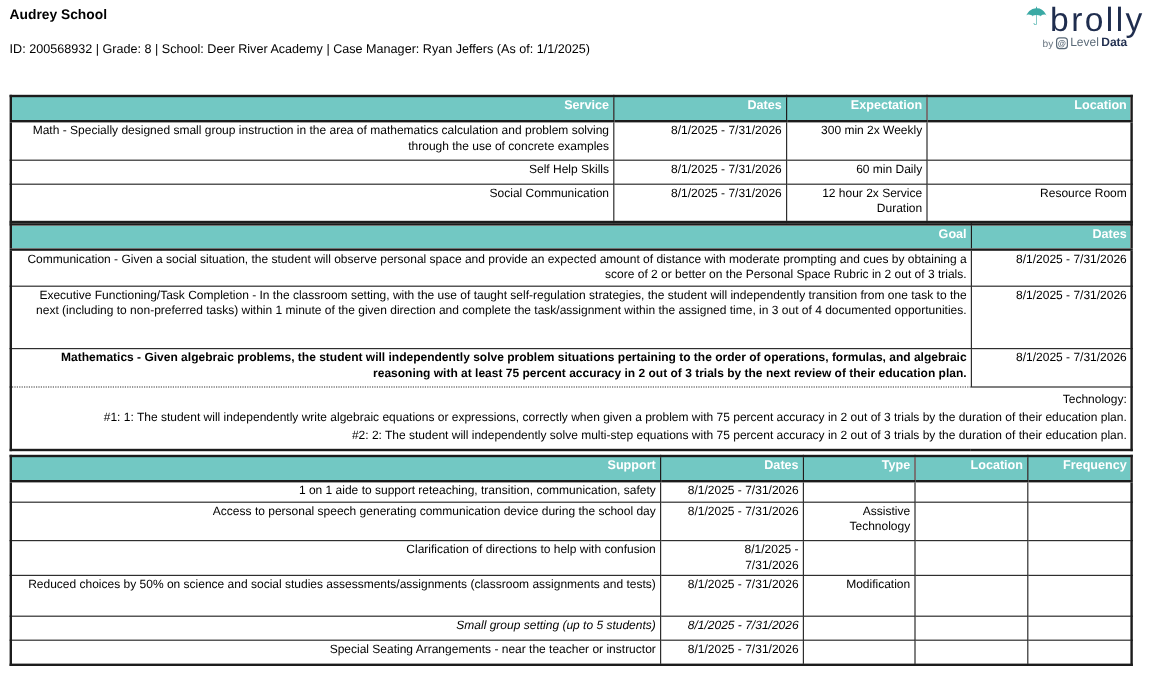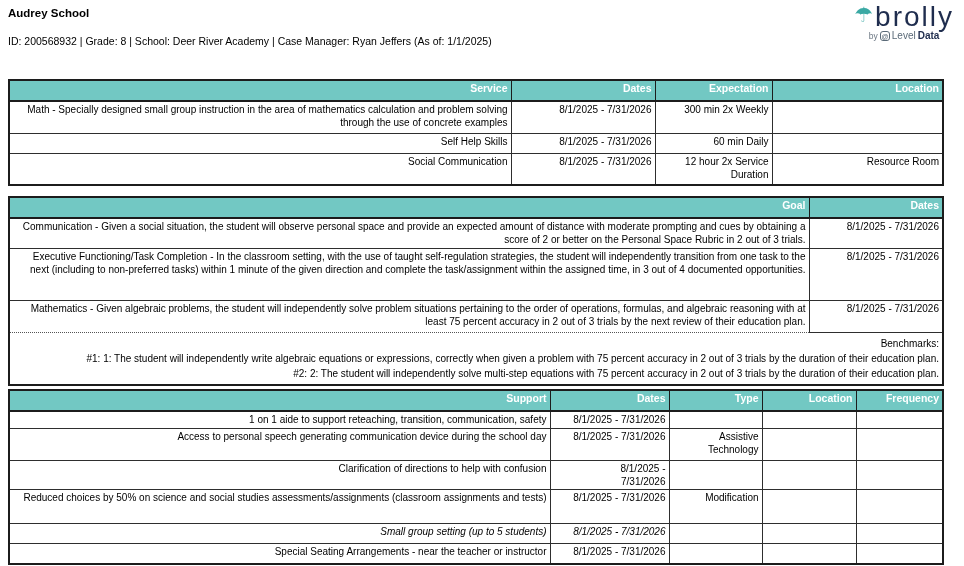--- a/index.html
+++ b/index.html
@@ -49,32 +49,32 @@
     background: #72c8c3;
     color: #ffffff;
     font-size: 10.5px;
     font-weight: bold;
     height: 21px;
     border-color: #1c1c1c;
     border-bottom-width: 2px;
   }
 
   #services-table { margin-top: 24px; }
-  #goals-table    { margin-top: 10px; border-radius: 20px; }
+  #goals-table    { margin-top: 0; border-radius: 20px; }
   #supports-table { margin-top: 3px; }
 
   
   #services-table tbody tr:nth-child(1) td { height: 32px; }
   #services-table tbody tr:nth-child(2) td { height: 20px; }
   #services-table tbody tr:nth-child(3) td { height: 32px; }
 
   #goals-table tbody tr:nth-child(1) td { height: 30px; }
   #goals-table tbody tr:nth-child(2) td { height: 52px; }
   #goals-table tbody tr:nth-child(3) td { height: 32px; }
-  #goals-table tbody tr:nth-child(3) td:first-child { border-bottom: 1px dotted #555; }
+  #goals-table tbody tr:nth-child(3) td:first-child { border-bottom: 1px dotted #555; font-weight: bold; }
   .benchmarks-cell { border-top: none; height: 45px; padding: 3px 3px 3px 22px; }
   .benchmarks-cell div { line-height: 15px; }
   .bm-item { white-space: nowrap; }
 
   #supports-table tbody tr:nth-child(1) td { height: 18px; }
   #supports-table tbody tr:nth-child(2) td { height: 32px; }
   #supports-table tbody tr:nth-child(3) td { height: 18px; padding-left: 38px; }
   #supports-table tbody tr:nth-child(4) td { height: 34px; }
   #supports-table tbody tr:nth-child(5) td { height: 20px; font-style: italic; }
   #supports-table tbody tr:nth-child(6) td { height: 20px; }
@@ -156,21 +156,21 @@
       <tr>
         <td>Executive Functioning/Task Completion - In the classroom setting, with the use of taught self-regulation strategies, the student will independently transition from one task to the next (including to non-preferred tasks) within 1 minute of the given direction and complete the task/assignment within the assigned time, in 3 out of 4 documented opportunities.</td>
         <td>8/1/2025 - 7/31/2026</td>
       </tr>
       <tr>
         <td>Mathematics - Given algebraic problems, the student will independently solve problem situations pertaining to the order of operations, formulas, and algebraic reasoning with at least 75 percent accuracy in 2 out of 3 trials by the next review of their education plan.</td>
         <td>8/1/2025 - 7/31/2026</td>
       </tr>
       <tr>
         <td colspan="2" class="benchmarks-cell">
-          <div>Benchmarks:</div>
+          <div>Technology:</div>
           <div class="bm-item">#1: 1: The student will independently write algebraic equations or expressions, correctly when given a problem with 75 percent accuracy in 2 out of 3 trials by the duration of their education plan.</div>
           <div class="bm-item">#2: 2: The student will independently solve multi-step equations with 75 percent accuracy in 2 out of 3 trials by the duration of their education plan.</div>
         </td>
       </tr>
     </tbody>
 </table>
 
 <table id="supports-table">
   <colgroup>
       <col style="width:541px">

